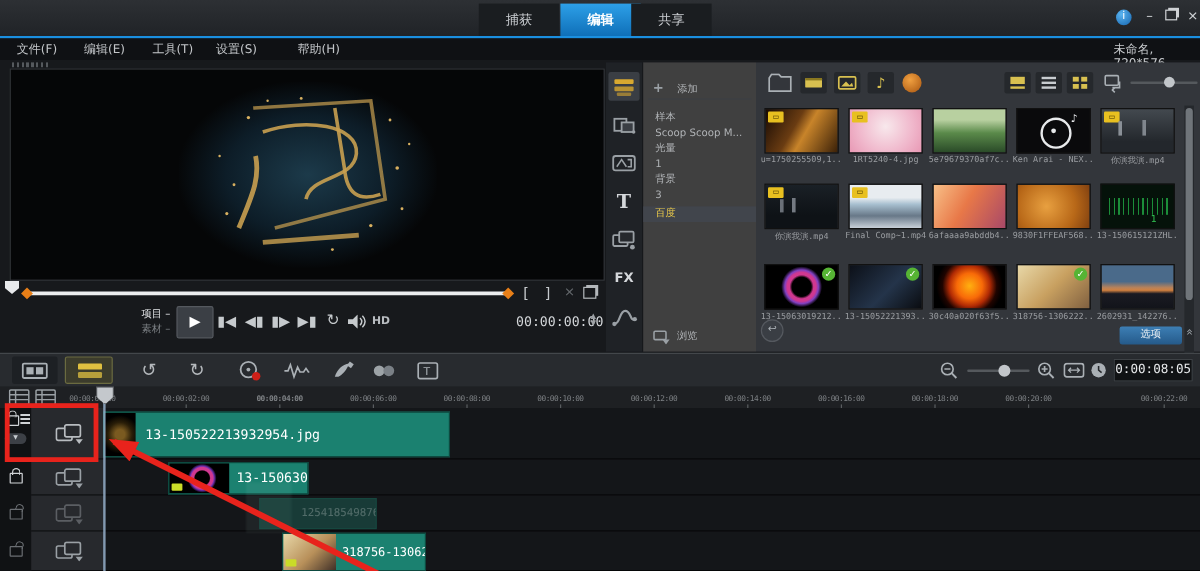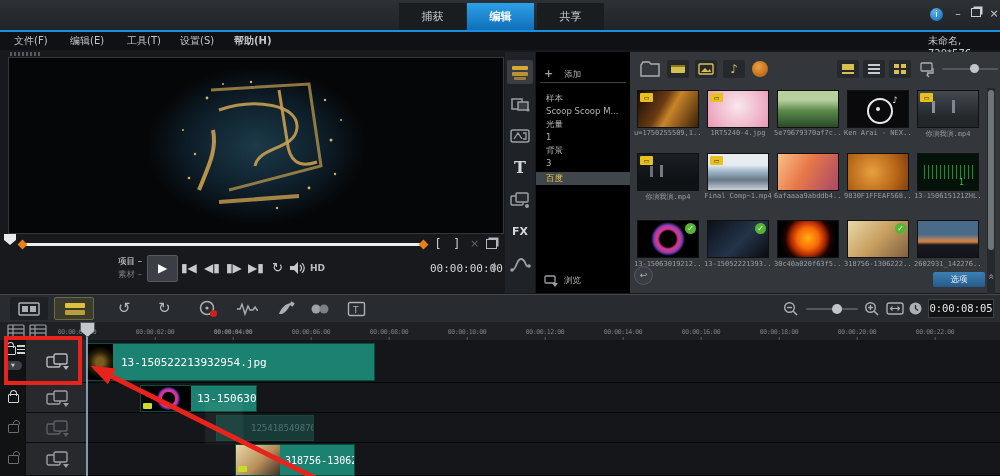--- a/index.html
+++ b/index.html
@@ -19,21 +19,21 @@
   
   .videoarea{left:8px;top:57px;width:494px;height:175px;background:#050607;border:1px solid #33363a;}
   .scrubbar{left:22px;top:243px;width:402px;height:3px;background:#eceeef;border-radius:2px;}
   .diam{width:7px;height:7px;background:#e87f18;transform:rotate(45deg);}
   .transport{font-size:12px;color:#c6cacd;}
   .tcode{font-family:"DejaVu Sans Mono","Liberation Mono",monospace;}
   
   .libstrip{left:505px;top:52px;width:30px;height:241px;background:#1f2226;border-right:1px solid #16181b;}
   .libbtn{left:2px;width:26px;height:24px;border-radius:2px;}
   .libbtn.active{background:#3a3e44;}
-  .cats{left:536px;top:52px;width:94px;height:241px;background:#000000;}
+  .cats{left:536px;top:52px;width:94px;height:241px;background:#404040;}
   .catitem{left:0;width:94px;height:13px;line-height:13px;padding-left:10px;font-size:8.5px;color:#b0b3b6;box-sizing:border-box;white-space:nowrap;overflow:hidden;}
   .catitem.sel{background:#41454c;color:#e8c84a;}
   
   .mediapanel{left:630px;top:52px;width:370px;height:241px;background:#33363b;}
   .thumb{width:62px;height:38px;background:#202327;border:1px solid #111;box-sizing:border-box;position:absolute;}
   .cap{position:absolute;width:68px;font-size:7px;color:#9a9da1;font-family:"DejaVu Sans Mono","Liberation Mono",monospace;
        white-space:nowrap;overflow:hidden;text-align:center;}
   .bscene{position:absolute;left:2px;top:2px;width:13px;height:9px;background:#e8c020;border-radius:1px;font-size:6px;color:#403200;line-height:9px;text-align:center;font-weight:bold;}
   .bcheck{position:absolute;right:2px;top:2px;width:11px;height:11px;border-radius:50%;background:#56b434;color:#fff;font-size:8px;line-height:11px;text-align:center;}
   .viewbtn{top:8px;width:22px;height:18px;background:#25282c;border-radius:2px;}
@@ -56,35 +56,35 @@
   .redbox{border:4px solid #e8231c;}
 </style>
 </head>
 <body>
 
 <div class="app">
 
   <div class="abs titlebar">
     <div class="abs tab" style="left:399px;width:67px;">捕获</div>
     <div class="abs tab active" style="left:467px;width:67px;">编辑</div>
-    <div class="abs tab" style="left:537px;width:67px;">共享</div>
+    <div class="abs tab" style="left:526px;width:67px;">共享</div>
     <div class="abs" style="left:930px;top:8px;width:13px;height:13px;border-radius:50%;background:radial-gradient(circle at 35% 30%,#5ab4f0,#1565b0);color:#fff;font-size:9px;text-align:center;line-height:13px;">i</div>
     <div class="abs winbtn" style="left:950px;">–</div>
     <div class="abs winbtn" style="left:968px;">
       <span style="display:inline-block;width:8px;height:7px;border:1px solid #cfd2d5;box-shadow:2px -2px 0 -0.5px #cfd2d5;"></span>
     </div>
     <div class="abs winbtn" style="left:986px;">×</div>
   </div>
 
   <div class="abs menubar">
     <span class="abs menuitem" style="left:14px;">文件(F)</span>
     <span class="abs menuitem" style="left:70px;">编辑(E)</span>
     <span class="abs menuitem" style="left:127px;">工具(T)</span>
     <span class="abs menuitem" style="left:180px;">设置(S)</span>
-    <span class="abs menuitem" style="left:234px;font-weight:bold;">帮助(H)</span>
+    <span class="abs menuitem" style="left:248px;">帮助(H)</span>
     <span class="abs menuitem" style="left:928px;color:#c8cbce;">未命名, 720*576</span>
   </div>
 
   <div class="abs" style="left:10px;top:52px;width:30px;height:4px;background:repeating-linear-gradient(90deg,#55595d 0 2px,transparent 2px 4px);"></div>
   <div class="abs videoarea">
     <div class="abs" style="left:140px;top:10px;width:215px;height:155px;background:radial-gradient(ellipse at 50% 50%,#1c3a4a 0%,#0d1d28 45%,transparent 72%);"></div>
     <svg class="abs" style="left:150px;top:12px;" width="200" height="150" viewBox="0 0 200 150">
       <g fill="none" stroke="#c9a050" stroke-opacity="0.9">
         <path d="M52 20 L150 14 L162 96 L70 120" stroke-width="3" stroke-opacity="0.7"></path>
         <path d="M60 40 C95 28 140 34 138 58 C136 80 100 76 96 96" stroke-width="3"></path>
@@ -419,21 +419,21 @@
     <span class="ticklbl" style="left:155px;">00:00:02:00</span>
     <span class="ticklbl" style="left:233px;font-weight:bold;">00:00:04:00</span>
     <span class="ticklbl" style="left:311px;">00:00:06:00</span>
     <span class="ticklbl" style="left:389px;">00:00:08:00</span>
     <span class="ticklbl" style="left:467px;">00:00:10:00</span>
     <span class="ticklbl" style="left:545px;">00:00:12:00</span>
     <span class="ticklbl" style="left:623px;">00:00:14:00</span>
     <span class="ticklbl" style="left:701px;">00:00:16:00</span>
     <span class="ticklbl" style="left:779px;">00:00:18:00</span>
     <span class="ticklbl" style="left:857px;">00:00:20:00</span>
-    <span class="ticklbl" style="left:935px;">00:00:22:00</span>
+    <span class="ticklbl" style="left:970px;">00:00:22:00</span>
   </div>
 
   <div class="abs" style="left:0;top:340px;width:1000px;height:136px;background:#101214;">
 
     <div class="abs trackhdr1" style="left:26px;top:0;width:62px;height:43px;">
       <svg style="margin:13px 0 0 20px;" width="24" height="17" viewBox="0 0 24 17">
           <rect x="1" y="4" width="13" height="10" rx="1.5" fill="none" stroke="#b8bcc0" stroke-width="1.4"></rect>
           <rect x="8" y="1" width="13" height="10" rx="1.5" fill="#27292d" stroke="#b8bcc0" stroke-width="1.4"></rect>
           <polygon points="17,13 23,13 20,17" fill="#b8bcc0"></polygon>
         </svg>

